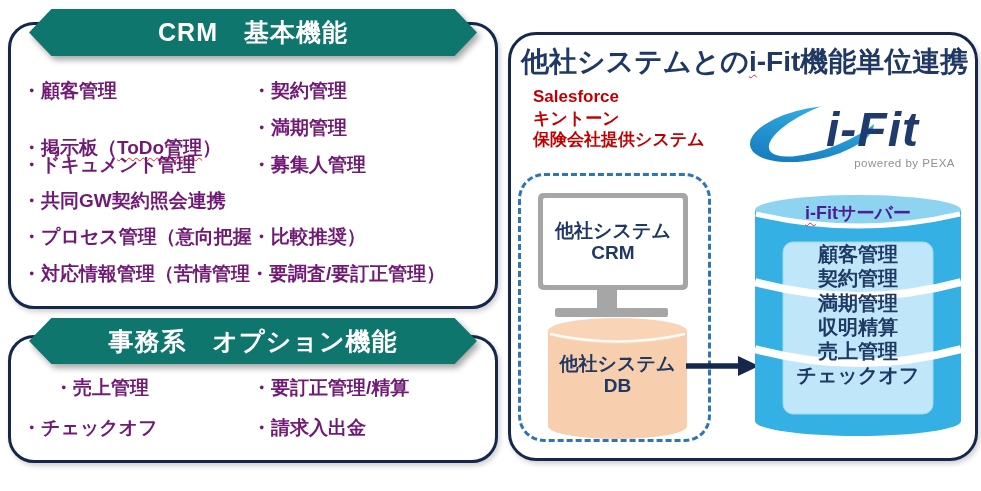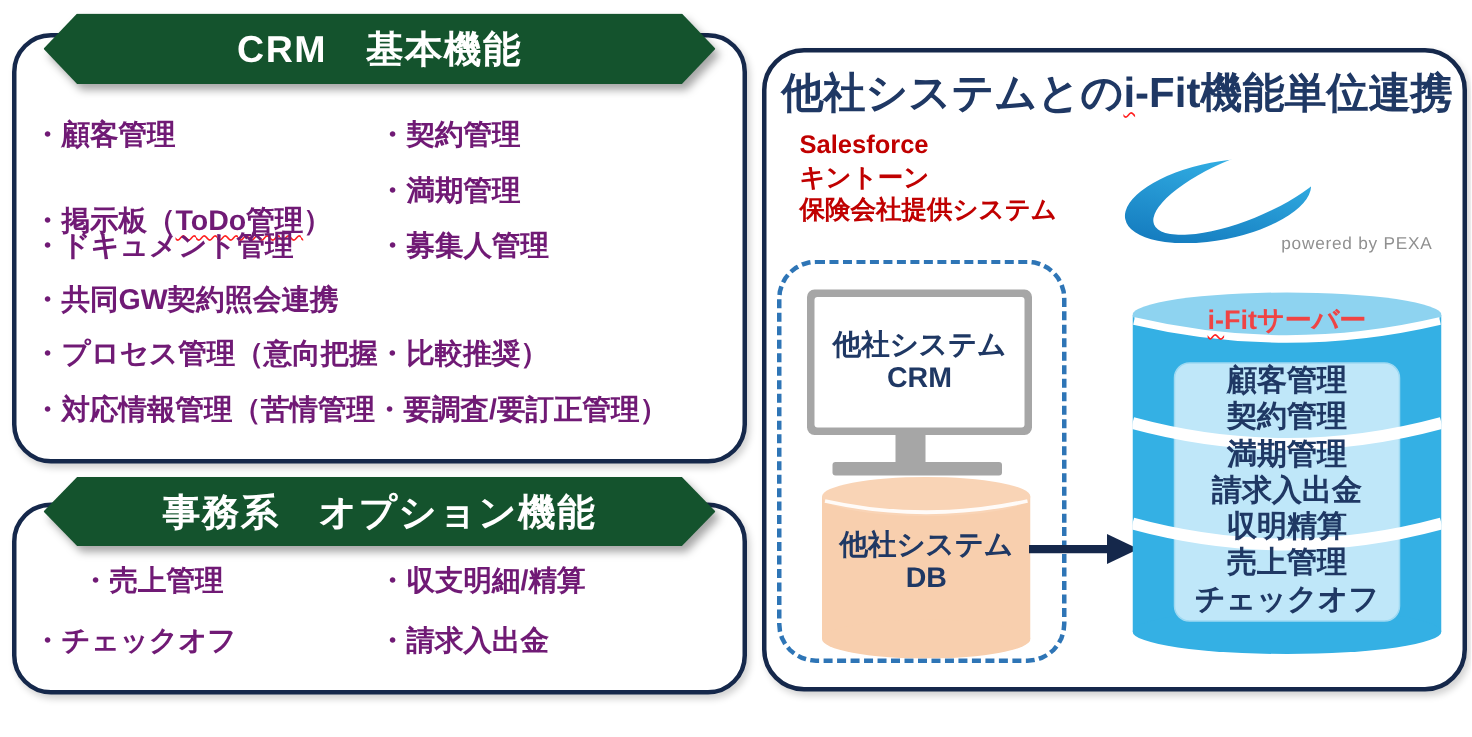--- a/index.html
+++ b/index.html
@@ -8,21 +8,21 @@
     font-family:"Liberation Sans", sans-serif;
   }
   .abs{position:absolute;}
   
   .fbox{
     position:absolute;background:#ffffff;border:3px solid #15284b;border-radius:26px;
     box-shadow:2px 3px 5px rgba(0,0,0,.18);
   }
   .ribbon-wrap{position:absolute;filter:drop-shadow(3px 4px 3px rgba(0,0,0,.35));}
   .ribbon{
-    width:100%;height:100%;background:#14532d;
+    width:100%;height:100%;background:#0f766e;
     clip-path:polygon(0 50%,5% 0,95% 0,100% 50%,95% 100%,5% 100%);
     display:flex;align-items:center;justify-content:center;
     color:#ffffff;font-weight:bold;font-size:25px;letter-spacing:1px;white-space:pre;
   }
   .li{
     position:absolute;font-size:19px;font-weight:bold;color:#701a75;white-space:pre;
     line-height:22px;
   }
   .wavy{
     text-decoration-line:underline;text-decoration-style:wavy;
@@ -59,21 +59,21 @@
     font-size:19px;font-weight:bold;color:#1f3864;line-height:22px;text-align:center;
   }
   .monitor-neck{position:absolute;left:597px;top:290px;width:20px;height:18px;background:#a6a6a6;}
   .monitor-base{position:absolute;left:555px;top:308px;width:113px;height:9px;background:#a6a6a6;border-radius:2px;}
   .cyl-label{
     position:absolute;text-align:center;font-weight:bold;color:#1f3864;
     font-size:19px;line-height:22px;
   }
   .server-title{
     position:absolute;left:755px;top:201px;width:206px;text-align:center;
-    font-size:18px;font-weight:bold;color:#ef4444;white-space:nowrap;
+    font-size:18px;font-weight:bold;color:#4c1d95;white-space:nowrap;
   }
   .server-funcs{
     position:absolute;left:783px;top:242px;width:150px;text-align:center;
     font-size:20px;font-weight:bold;color:#1f3864;line-height:24.3px;white-space:nowrap;
   }
 </style>
 </head>
 <body>
 
 <div id="canvas">
@@ -99,21 +99,21 @@
   <div class="fbox" style="left:8px;top:335px;width:484px;height:122px;"></div>
 
   <div class="ribbon-wrap" style="left:29px;top:318px;width:448px;height:46px;">
     <div class="ribbon">
       <span>事務系　オプション機能</span>
     </div>
   </div>
 
   <div class="li" style="left:22px;top:377px;margin-left:32px;">・売上管理</div>
   <div class="li" style="left:22px;top:417px;">・チェックオフ</div>
-  <div class="li" style="left:252px;top:377px;">・収支明細/精算</div>
+  <div class="li" style="left:252px;top:377px;">・要訂正管理/精算</div>
   <div class="li" style="left:252px;top:417px;">・請求入出金</div>
 
   <div class="fbox" style="left:508px;top:32px;width:464px;height:423px;border-radius:28px;"></div>
 
   <div class="rtitle"><span>他社システムとの</span><span class="wavy">i</span><span>-Fit機能単位連携</span></div>
 
   <div class="redlist">
     <div>Salesforce</div>
     <div>キントーン</div>
     <div>保険会社提供システム</div>
@@ -125,20 +125,21 @@
         <stop offset="0" stop-color="#3bbdee"></stop>
         <stop offset="1" stop-color="#0f72b8"></stop>
       </linearGradient>
       <mask id="swmask">
         <rect x="-10" y="-10" width="160" height="80" fill="#ffffff"></rect>
         <ellipse cx="82" cy="23" rx="64" ry="21" fill="#000000" transform="rotate(-11 82 23)"></ellipse>
       </mask>
     </defs>
     <ellipse cx="64" cy="28" rx="63" ry="26" fill="url(#swg)" mask="url(#swmask)" transform="rotate(-11 64 28)"></ellipse>
   </svg>
+  <div class="wordmark">i-Fit</div>
   <div class="tagline">powered by PEXA</div>
 
   <div class="dashed-group"></div>
 
   <div class="monitor">
     <div class="monitor-screen">
       <div>他社システム</div>
       <div>CRM</div>
     </div>
   </div>
@@ -168,19 +169,18 @@
     <path d="M0,88 Q103,116 206,88" stroke="#ffffff" stroke-width="8" fill="none"></path>
     <path d="M0,155 Q103,183 206,155" stroke="#ffffff" stroke-width="8" fill="none"></path>
     <ellipse cx="103" cy="16" rx="103" ry="15" fill="#8ed3f0"></ellipse>
     <path d="M1,20 Q103,44 205,20" stroke="#ffffff" stroke-width="5" fill="none"></path>
   </svg>
   <div class="server-title"><span class="wavy">i-</span><span>Fitサーバー</span></div>
   <div class="server-funcs">
     <div>顧客管理</div>
     <div>契約管理</div>
     <div>満期管理</div>
-    <div>請求入出金</div>
     <div>収明精算</div>
     <div>売上管理</div>
     <div>チェックオフ</div>
   </div>
 
 </div>
 
 </body></html>

